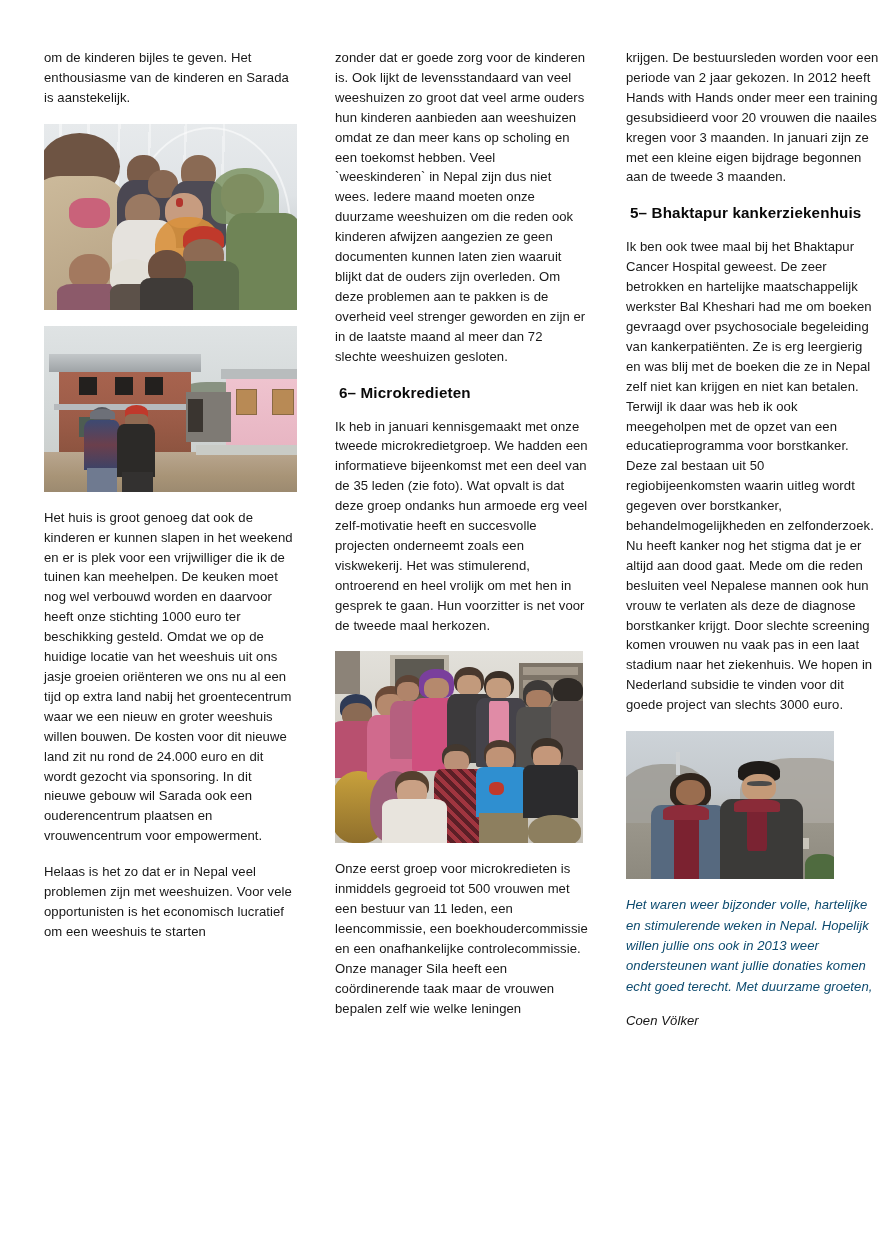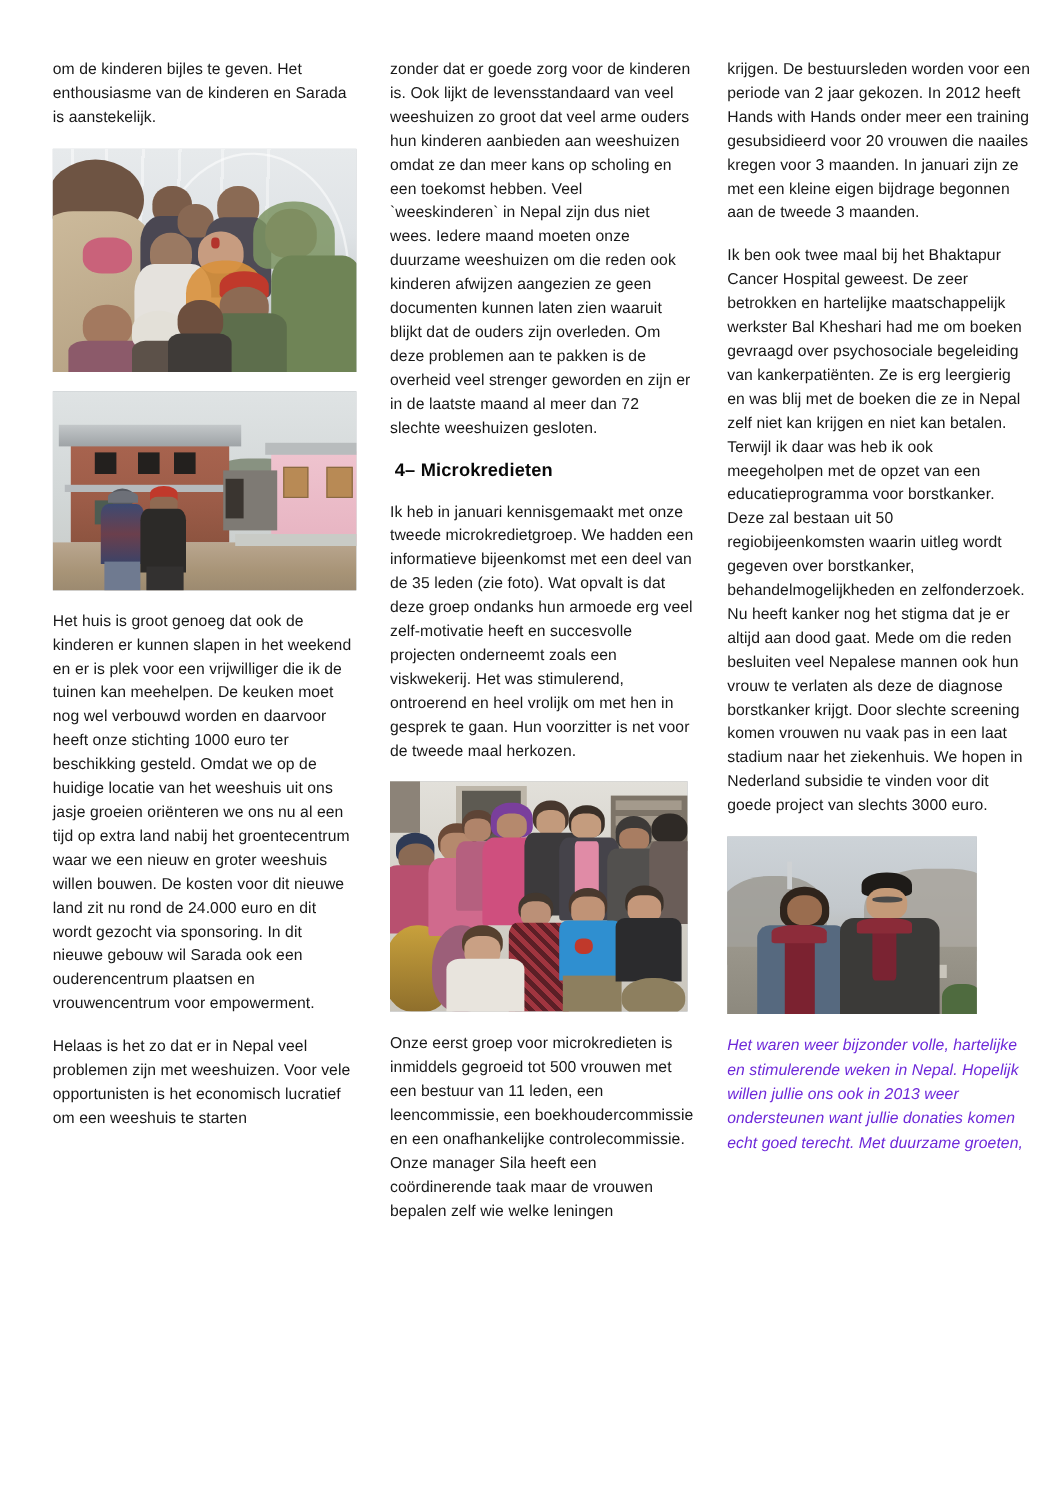--- a/index.html
+++ b/index.html
@@ -19,21 +19,21 @@
   .page {
     width: 880px;
     height: 1245px;
     position: relative;
     background: #fff;
     box-sizing: border-box;
     padding: 48px 44px 40px 44px;
   }
   .columns {
     display: flex;
-    gap: 28px;
+    gap: 38px;
     align-items: flex-start;
   }
   .col {
     width: 253px;
     flex: 0 0 253px;
   }
   p {
     margin: 0 0 16px 0;
     font-size: 13.1px;
     line-height: 19.9px;
@@ -48,21 +48,21 @@
     font-weight: bold;
     letter-spacing: 0.01em;
     color: #090909;
     padding-left: 4px;
   }
   .caption-italic {
     font-style: italic;
     font-size: 13.1px;
     line-height: 20.4px;
     margin: 0 0 14px 0;
-    color: #6d28d9;
+    color: #0c4a6e;
   }
   .signature {
     font-style: italic;
     font-size: 13.1px;
     line-height: 20px;
     margin: 0;
     color: #151515;
   }
 
   
@@ -205,21 +205,21 @@
         </div>
       </div>
 
       <p>Het huis is groot genoeg dat ook de kinderen er kunnen slapen in het weekend en er is plek voor een vrijwilliger die ik de tuinen kan meehelpen. De keuken moet nog wel verbouwd worden en daarvoor heeft onze stichting 1000 euro ter beschikking gesteld. Omdat we op de huidige locatie van het weeshuis uit ons jasje groeien oriënteren we ons nu al een tijd op extra land nabij het groentecentrum waar we een nieuw en groter weeshuis willen bouwen. De kosten voor dit nieuwe land zit nu rond de 24.000 euro en dit wordt gezocht via sponsoring. In dit nieuwe gebouw wil Sarada ook een ouderencentrum plaatsen en vrouwencentrum voor empowerment.</p>
       <p>Helaas is het zo dat er in Nepal veel problemen zijn met weeshuizen. Voor vele opportunisten is het economisch lucratief  om een weeshuis te starten</p>
     </div>
 
     <div class="col">
       <p>zonder dat er goede zorg voor de kinderen is. Ook lijkt de levensstandaard van veel weeshuizen zo groot dat veel arme ouders hun kinderen aanbieden aan weeshuizen omdat ze dan meer kans op scholing en een toekomst hebben. Veel `weeskinderen` in Nepal zijn dus niet wees. Iedere maand moeten onze duurzame weeshuizen om die reden ook kinderen afwijzen aangezien ze geen documenten kunnen laten zien waaruit blijkt dat de ouders zijn overleden.  Om deze problemen aan te pakken is de overheid veel strenger geworden en zijn er in de laatste maand al meer dan 72 slechte weeshuizen gesloten.</p>
 
-      <h2>4– Microkredieten</h2>
+      <h2>6– Microkredieten</h2>
 
       <p>Ik heb in januari kennisgemaakt met onze tweede microkredietgroep. We hadden een informatieve bijeenkomst met een deel van de 35 leden (zie foto). Wat opvalt is dat deze groep ondanks hun armoede erg veel zelf-motivatie heeft en succesvolle projecten onderneemt zoals een viskwekerij. Het was stimulerend, ontroerend en heel vrolijk om met hen in gesprek te gaan. Hun voorzitter is net voor de tweede maal herkozen.</p>
 
       <div class="photo photo-women">
         <div class="layer p3-wall"></div>
         <div class="layer">
           <div style="position:absolute;left:0;top:0;width:10%;height:22%;background:#8c8378;"></div>
           <div style="position:absolute;left:22%;top:2%;width:24%;height:26%;background:#bdb6a9;"></div>
           <div style="position:absolute;left:24%;top:4%;width:20%;height:22%;background:#5d5a52;"></div>
           <div style="position:absolute;left:74%;top:6%;width:26%;height:24%;background:#7d7468;"></div>
@@ -283,20 +283,21 @@
           <div class="fig" style="left:19%;top:77%;width:26%;height:25%;background:#e8e4dd;border-radius:18% 18% 0 0;"></div>
         </div>
       </div>
 
       <p class="tight">Onze eerst groep voor microkredieten is inmiddels gegroeid tot 500 vrouwen met een bestuur van 11 leden, een leencommissie, een boekhoudercommissie en een onafhankelijke controlecommissie. Onze manager Sila heeft een coördinerende taak maar de vrouwen bepalen zelf wie welke leningen</p>
     </div>
 
     <div class="col">
       <p>krijgen. De bestuursleden worden voor een periode van 2 jaar gekozen. In 2012 heeft Hands with Hands onder meer een training gesubsidieerd voor 20 vrouwen die naailes kregen voor 3 maanden. In januari zijn ze met een kleine eigen bijdrage begonnen aan de tweede 3 maanden.</p>
 
+      <h2>5– Bhaktapur kankerziekenhuis</h2>
 
       <p>Ik ben ook twee maal bij het Bhaktapur Cancer Hospital geweest. De zeer betrokken en hartelijke maatschappelijk werkster Bal Kheshari had me om boeken gevraagd over psychosociale begeleiding van kankerpatiënten. Ze is erg leergierig en was blij met de boeken die ze in Nepal zelf niet kan krijgen en niet kan betalen. Terwijl ik daar was heb ik ook meegeholpen met de opzet van een educatieprogramma voor borstkanker. Deze zal bestaan uit 50 regiobijeenkomsten waarin uitleg wordt gegeven over borstkanker, behandelmogelijkheden en zelfonderzoek. Nu heeft kanker nog het stigma dat je er altijd aan dood gaat. Mede om die reden besluiten veel Nepalese mannen ook hun vrouw te verlaten als deze de diagnose borstkanker krijgt. Door slechte screening komen vrouwen nu vaak pas in een laat stadium naar het ziekenhuis. We hopen in Nederland subsidie te vinden voor dit goede project van slechts 3000 euro.</p>
 
       <div class="photo photo-pair">
         <div class="layer p4-sky"></div>
         <div class="layer">
           <div style="position:absolute;left:-5%;top:22%;width:45%;height:50%;background:#9c9a93;border-radius:48% 40% 0 0;opacity:.85;"></div>
           <div style="position:absolute;left:55%;top:18%;width:55%;height:52%;background:#a5a097;border-radius:44% 36% 0 0;opacity:.8;"></div>
           <div style="position:absolute;left:0;top:62%;width:100%;height:38%;background:linear-gradient(180deg,#9a968b 0%,#8d897e 100%);"></div>
           <div style="position:absolute;left:24%;top:14%;width:2%;height:16%;background:#cfd2d4;"></div>
@@ -314,16 +315,17 @@
           <div class="fig" style="left:54%;top:20%;width:20%;height:14%;background:#1e1b18;border-radius:50% 50% 20% 20%;"></div>
           <div class="fig" style="left:56%;top:29%;width:16%;height:18%;background:#c49a78;border-radius:45%;"></div>
           <div class="fig" style="left:58%;top:34%;width:12%;height:3%;background:#4a4a4a;"></div>
           <div class="fig" style="left:45%;top:46%;width:40%;height:56%;background:#3b3a38;border-radius:14% 14% 0 0;"></div>
           <div class="fig" style="left:58%;top:47%;width:10%;height:34%;background:#7a2332;border-radius:10%;"></div>
           <div class="fig" style="left:52%;top:46%;width:22%;height:9%;background:#8a2b38;border-radius:40% 40% 10% 10%;"></div>
         </div>
       </div>
 
       <p class="caption-italic">Het waren weer bijzonder volle, hartelijke en stimulerende weken in Nepal. Hopelijk willen jullie ons ook in 2013 weer ondersteunen want jullie donaties komen echt goed terecht. Met duurzame groeten,</p>
+      <p class="signature">Coen Völker</p>
     </div>
 
   </div>
 </div>
 
 </body></html>

